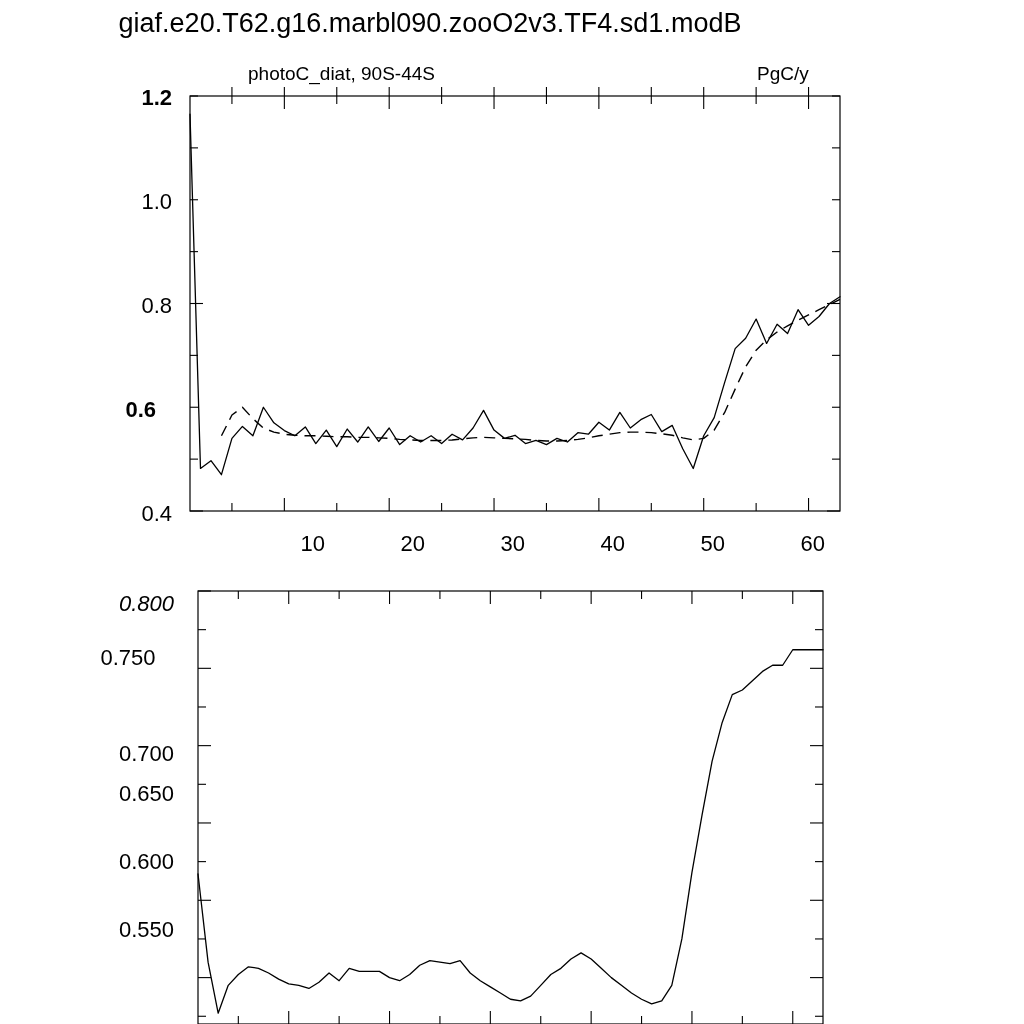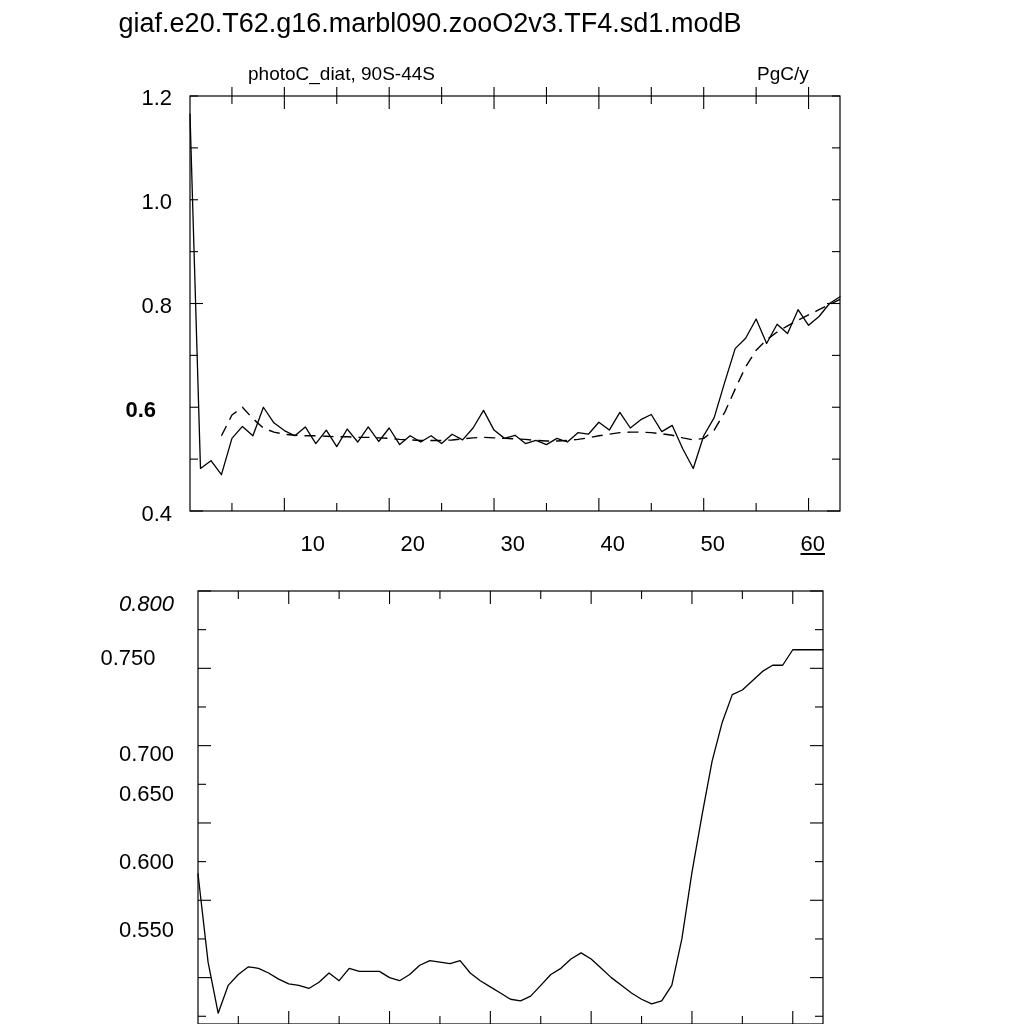--- a/index.html
+++ b/index.html
@@ -74,32 +74,32 @@
 </head>
 <body>
 
 <div class="page-title">giaf.e20.T62.g16.marbl090.zooO2v3.TF4.sd1.modB</div>
 
 <div class="panel" id="panel1">
 
   <div class="hdr-left" style="left:200px; top:8px;margin-left:48px;">photoC_diat, 90S-44S</div>
   <div class="hdr-right" style="left:757px; top:8px;">PgC/y</div>
 
-  <div class="tick-label-y" style="left:92px; top:30px; width:80px;">1.2</div>
+  <div class="tick-label-y" style="left:92px; top:30px; width:80px;font-weight:bold;">1.2</div>
   <div class="tick-label-y" style="left:92px; top:134px; width:80px;">1.0</div>
   <div class="tick-label-y" style="left:92px; top:238px; width:80px;">0.8</div>
   <div class="tick-label-y" style="left:76px; top:342px; width:80px;font-weight:bold;">0.6</div>
   <div class="tick-label-y" style="left:92px; top:446px; width:80px;">0.4</div>
 
   <div class="tick-label-x" style="left:265px; top:476px; width:60px;">10</div>
   <div class="tick-label-x" style="left:365px; top:476px; width:60px;">20</div>
   <div class="tick-label-x" style="left:465px; top:476px; width:60px;">30</div>
   <div class="tick-label-x" style="left:565px; top:476px; width:60px;">40</div>
   <div class="tick-label-x" style="left:665px; top:476px; width:60px;">50</div>
-  <div class="tick-label-x" style="left:765px; top:476px; width:60px;text-decoration:underline;">60</div>
+  <div class="tick-label-x" style="left:765px; top:476px; width:60px;">60</div>
 
   <svg id="svg1" width="1024" height="510">
     <rect id="frame1" x="190" y="41" width="650" height="415" fill="none" stroke="#000" stroke-width="1.2"></rect>
     <g id="ticks1">
         <line x1="190" y1="456" x2="203" y2="456" class="tickmark"></line>
         <line x1="840" y1="456" x2="827" y2="456" class="tickmark"></line>
         <line x1="190" y1="404.125" x2="198" y2="404.125" class="tickmark"></line>
         <line x1="840" y1="404.125" x2="832" y2="404.125" class="tickmark"></line>
         <line x1="190" y1="352.25" x2="198" y2="352.25" class="tickmark"></line>
         <line x1="840" y1="352.25" x2="832" y2="352.25" class="tickmark"></line>

